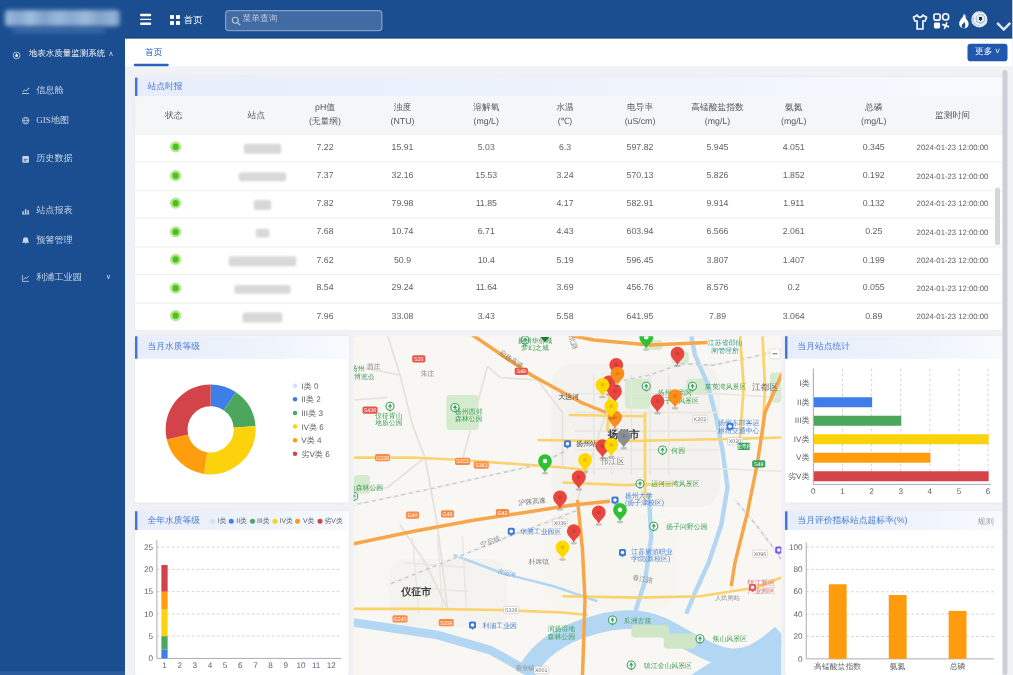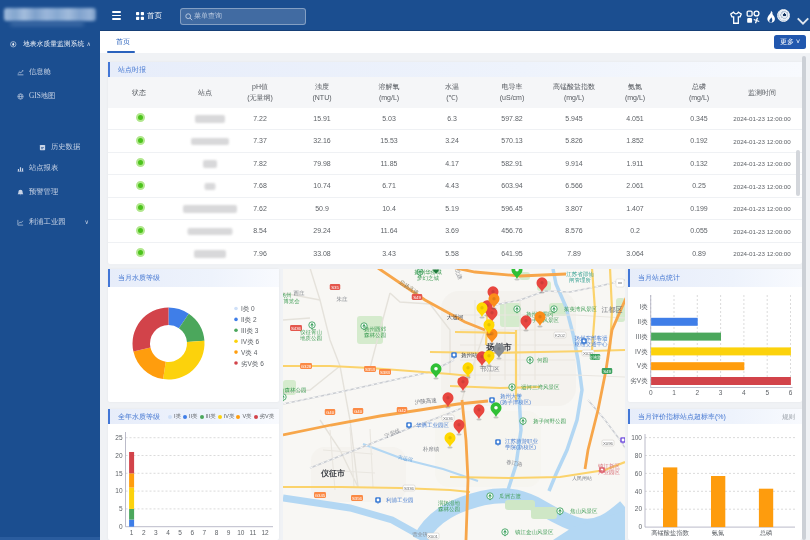--- a/index.html
+++ b/index.html
@@ -72,21 +72,21 @@
       </svg>
       <span class="tx">信息舱</span>
     </div>
  <div class="mi" style="top:85px;">
       <svg class="ic" viewBox="0 0 12 12">
         <circle cx="6" cy="6" r="4.6" fill="none" stroke="#c9d4e6" stroke-width="1"></circle>
         <path d="M1.4 6h9.2M6 1.4c-3 3-3 6.2 0 9.2 3-3 3-6.2 0-9.2z" fill="none" stroke="#c9d4e6" stroke-width="1"></path>
       </svg>
       <span class="tx">GIS地图</span>
     </div>
- <div class="mi" style="top:136px;margin-left:22px;">
+ <div class="mi" style="top:116px;">
       <svg class="ic" viewBox="0 0 12 12">
         <rect x="1.5" y="1.5" width="9" height="9" rx="1.2" fill="#c9d4e6"></rect>
         <path d="M3.5 6h5M3.5 8h3.5" stroke="#1b4e90" stroke-width="1"></path>
       </svg>
       <span class="tx">历史数据</span>
     </div>
  <div class="mi" style="top:157px;">
       <svg class="ic" viewBox="0 0 12 12">
         <path d="M1.5 10.5V7h2v3.5zM5 10.5V4h2v6.5zM8.5 10.5V5.5h2v5z" fill="#c9d4e6"></path>
         <path d="M1 10.8h10" stroke="#c9d4e6"></path>

